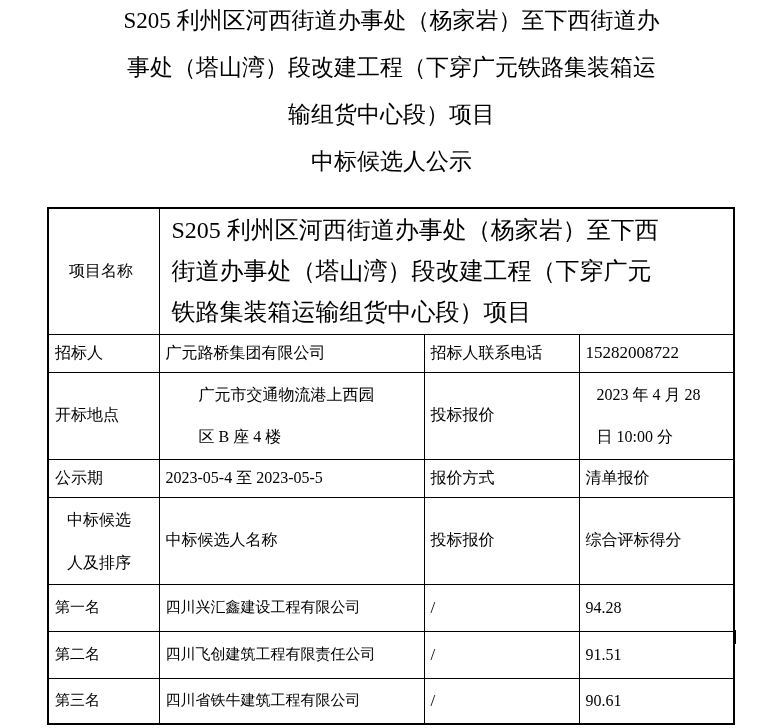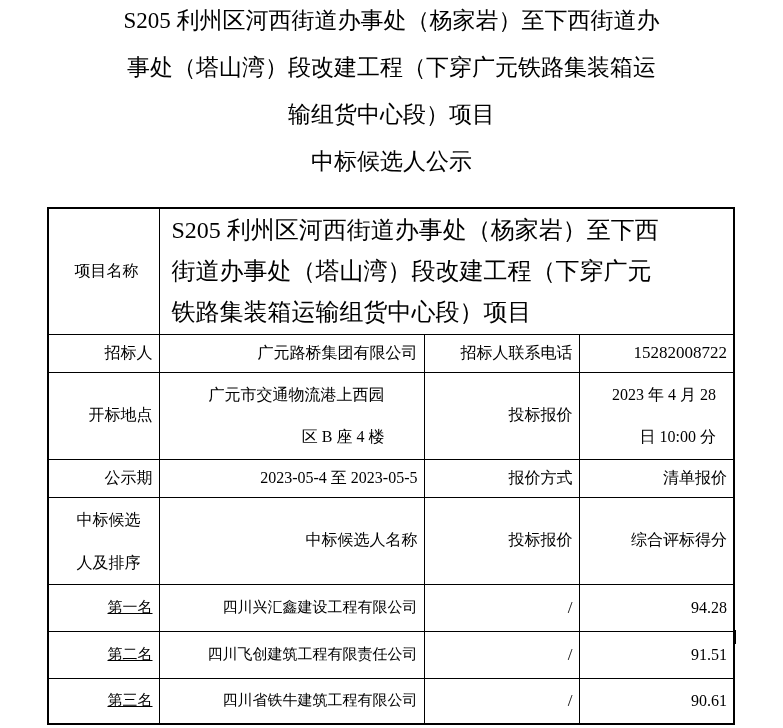--- a/index.html
+++ b/index.html
@@ -26,21 +26,21 @@
   table.doc-table {
     position: absolute;
     left: 47px; top: 207px;
     width: 686px;
     border-collapse: collapse;
     table-layout: fixed;
     border: 2px solid #000;
   }
   .doc-table td {
     border: 1.5px solid #000;
-    text-align: right;
+    text-align: left;
     vertical-align: middle;
     font-size: 16px;
     padding: 2px 6px;
     overflow: hidden;
     word-break: break-word;
   }
 
   tr.r-project       { height: 126px; }
   tr.r-small         { height: 38px;  }
   tr.r-location      { height: 87px;  }
@@ -57,21 +57,21 @@
     line-height: 41px;
     padding: 0 72px 0 12px;
   }
   td.loc-value  { line-height: 42px; padding: 0 39px; }
   td.time-value { line-height: 42px; padding: 0 17px; }
   td.cand-rank-label { line-height: 43px; padding: 0 18px; }
   td.num   { font-size: 17px; margin-left: 14px; }
   td.score { font-size: 16px; }
   td.slash { font-size: 17px; }
   td.company { font-size: 15px; }
-  td.rank { font-size: 15px; text-decoration: underline; }
+  td.rank { font-size: 15px; }
 
   .cursor-artifact {
     position: absolute;
     left: 733px; top: 630px;
     width: 3px; height: 14px;
     background: #000;
   }
 </style>
 </head>
 <body>

